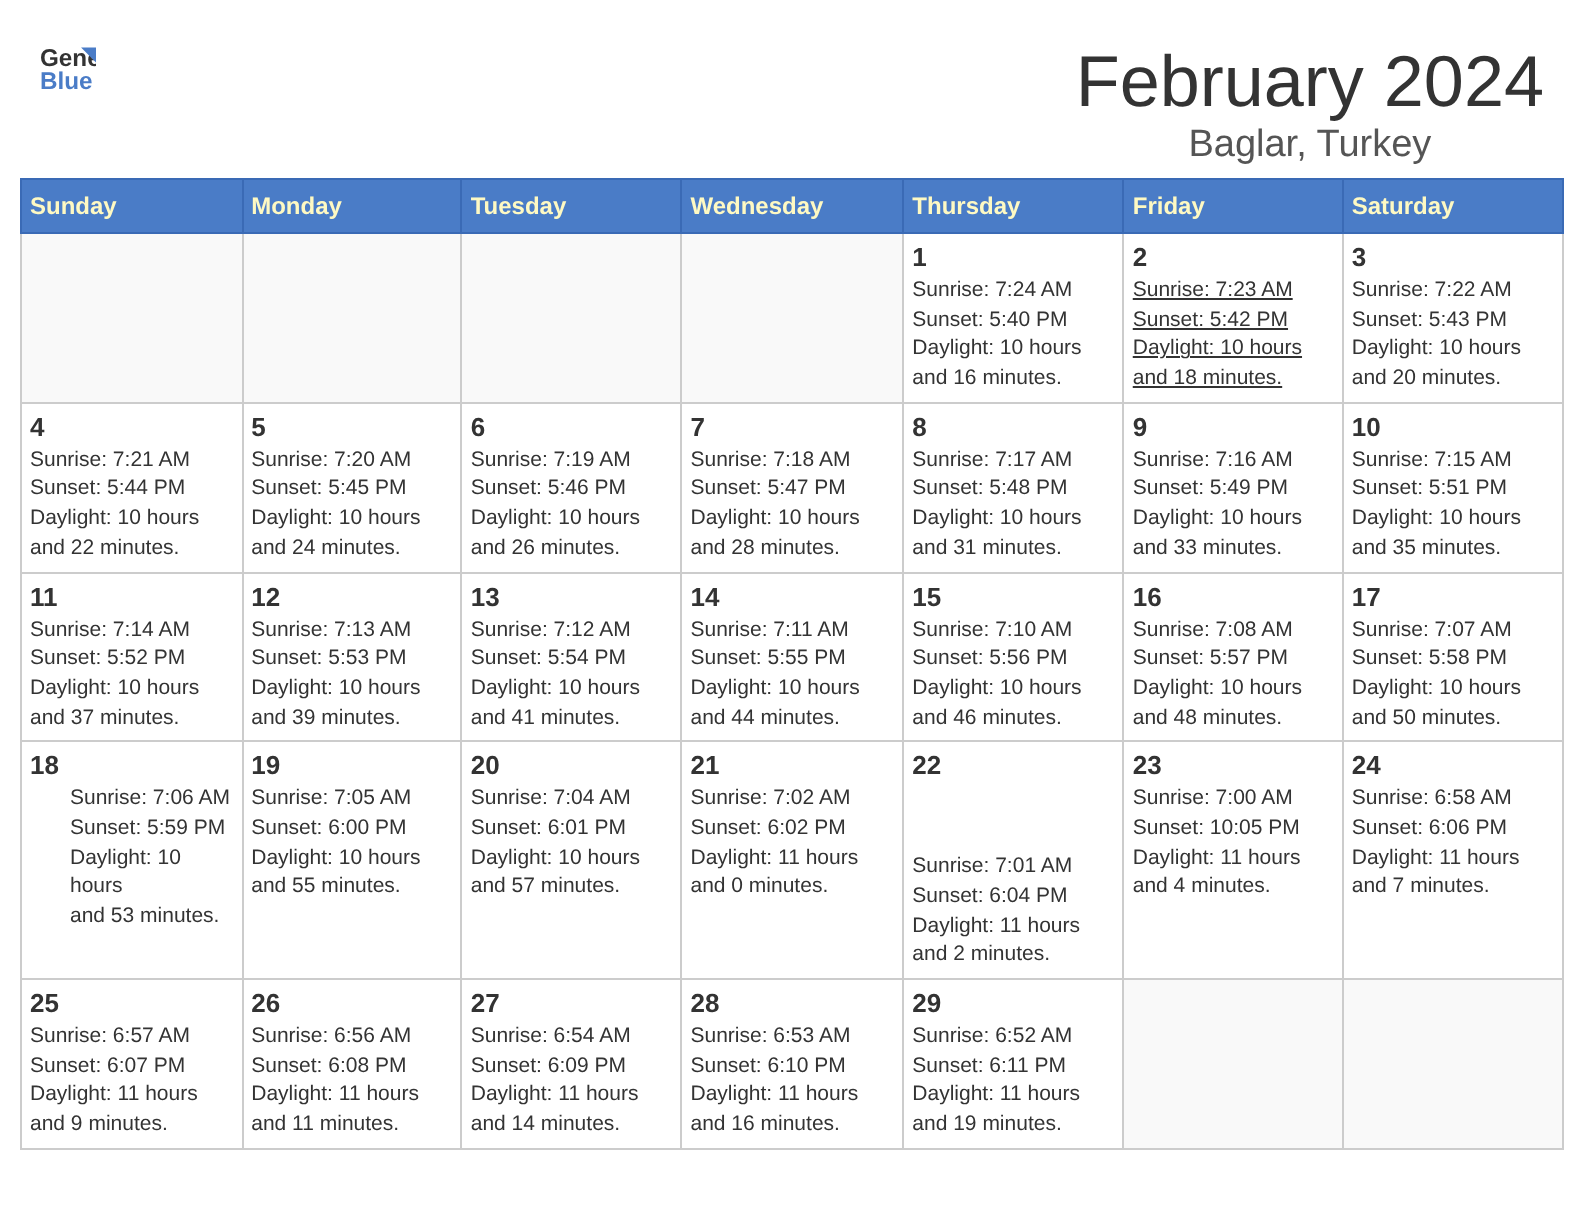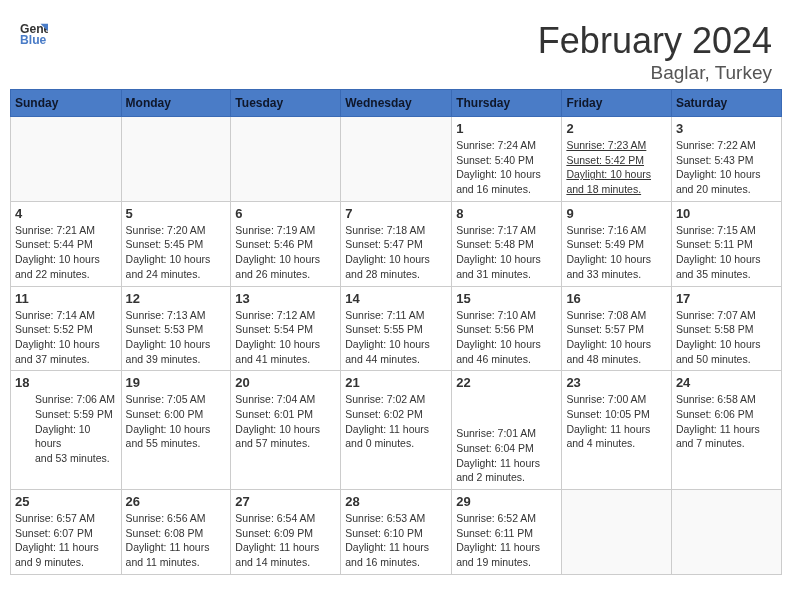--- a/index.html
+++ b/index.html
@@ -19,39 +19,39 @@
     .logo {
       display: flex;
       align-items: center;
       gap: 4px;
     }
     .logo-icon {
       width: 28px;
       height: 28px;
     }
     .title-area {
-      text-align: right;
+      text-align: center;
     }
     .month-title {
       font-size: 36px;
       font-weight: normal;
       color: #333;
     }
     .subtitle {
       font-size: 19px;
       color: #555;
     }
     .calendar {
       width: 100%;
       border-collapse: collapse;
       font-size: 11px;
     }
     .calendar th {
       background-color: #4a7cc7;
-      color: #0f172a;
+      color: #fef9c3;
       padding: 6px 4px;
       text-align: left;
       font-size: 12px;
       font-weight: bold;
       border: 1px solid #3a6ab5;
     }
     .calendar td {
       border: 1px solid #ccc;
       vertical-align: top;
       padding: 4px;
@@ -171,21 +171,21 @@
         <td>
           <span class="day-num">9</span>
           <div class="day-info" style="white-space: pre-line;">Sunrise: 7:16 AM
 Sunset: 5:49 PM
 Daylight: 10 hours
 and 33 minutes.</div>
         </td>
         <td>
           <span class="day-num">10</span>
           <div class="day-info" style="white-space: pre-line;">Sunrise: 7:15 AM
-Sunset: 5:11 PM
+Sunset: 5:51 PM
 Daylight: 10 hours
 and 35 minutes.</div>
         </td>
       </tr>
       <tr>
         <td>
           <span class="day-num">11</span>
           <div class="day-info" style="white-space: pre-line;">Sunrise: 7:14 AM
 Sunset: 5:52 PM
 Daylight: 10 hours

